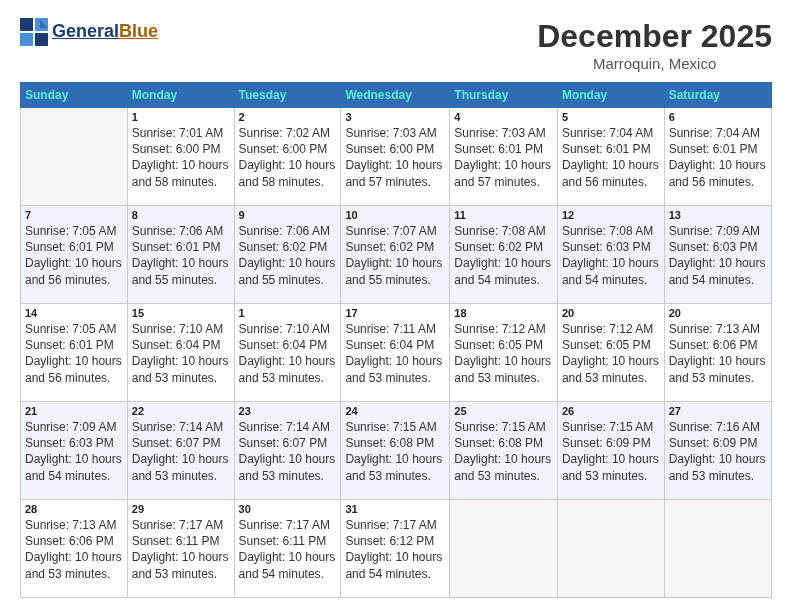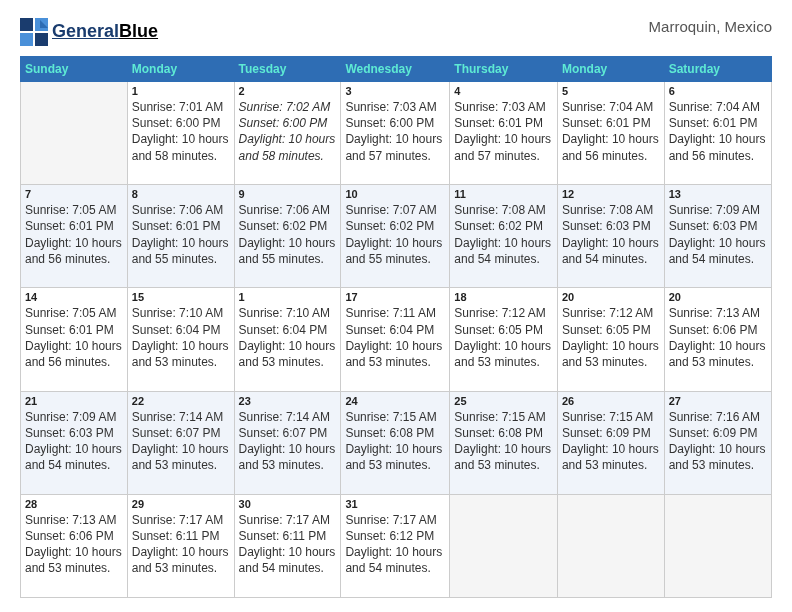--- a/index.html
+++ b/index.html
@@ -36,20 +36,21 @@
       text-align: right;
     }
     .month-title {
       font-size: 32px;
       font-weight: bold;
       color: #333;
     }
     .subtitle {
       font-size: 15px;
       color: #555;
+      text-align: center;
     }
     .calendar {
       flex: 1;
       border-collapse: collapse;
       width: 100%;
       font-size: 10.5px;
     }
     .calendar th {
       background: #2e6db4;
       color: #5eead4;
@@ -93,25 +94,26 @@
     <div class="logo">
       <svg class="logo-icon" viewBox="0 0 28 28">
         <rect x="0" y="0" width="13" height="13" fill="#1a3c6e"></rect>
         <rect x="15" y="0" width="13" height="13" fill="#4a90d9"></rect>
         <rect x="0" y="15" width="13" height="13" fill="#4a90d9"></rect>
         <rect x="15" y="15" width="13" height="13" fill="#1a3c6e"></rect>
         <polygon points="20,2 28,10 20,10" fill="#2e6db4"></polygon>
       </svg>
       <div>
         <div style="font-size:18px;font-weight:bold;color:#1a3c6e;line-height:1.1;">
-          <span style="color:#1a3c6e;text-decoration:underline;">General</span><span style="color:#000000;text-decoration:underline;">Blue</span>
+          <span style="color:#1a3c6e;text-decoration:underline;">General</span><span style="color:#a16207;text-decoration:underline;">Blue</span>
         </div>
       </div>
     </div>
     <div class="title-block">
+      <div class="month-title">December 2025</div>
       <div class="subtitle">Marroquin, Mexico</div>
     </div>
   </div>
 
   <table class="calendar">
     <thead>
       <tr>
         <th>Sunday</th>
         <th>Monday</th>
         <th>Tuesday</th>
@@ -126,21 +128,21 @@
           <td class="empty"></td>
           <td>
             <div class="day-num">1</div>
             <div class="day-info" style="white-space: pre-line;">Sunrise: 7:01 AM
 Sunset: 6:00 PM
 Daylight: 10 hours
 and 58 minutes.</div>
           </td>
           <td>
             <div class="day-num">2</div>
-            <div class="day-info" style="white-space: pre-line; font-style: italic;">Sunrise: 7:02 AM
+            <div class="day-info" style="white-space: pre-line;">Sunrise: 7:02 AM
 Sunset: 6:00 PM
 Daylight: 10 hours
 and 58 minutes.</div>
           </td>
           <td>
             <div class="day-num">3</div>
             <div class="day-info" style="white-space: pre-line;">Sunrise: 7:03 AM
 Sunset: 6:00 PM
 Daylight: 10 hours
 and 57 minutes.</div>

